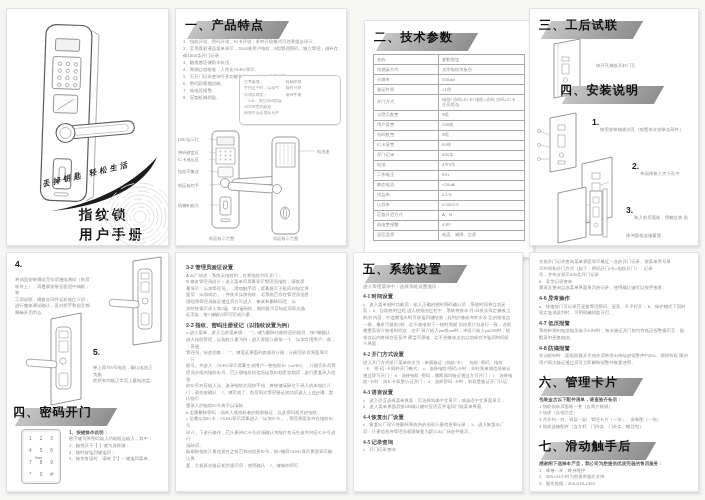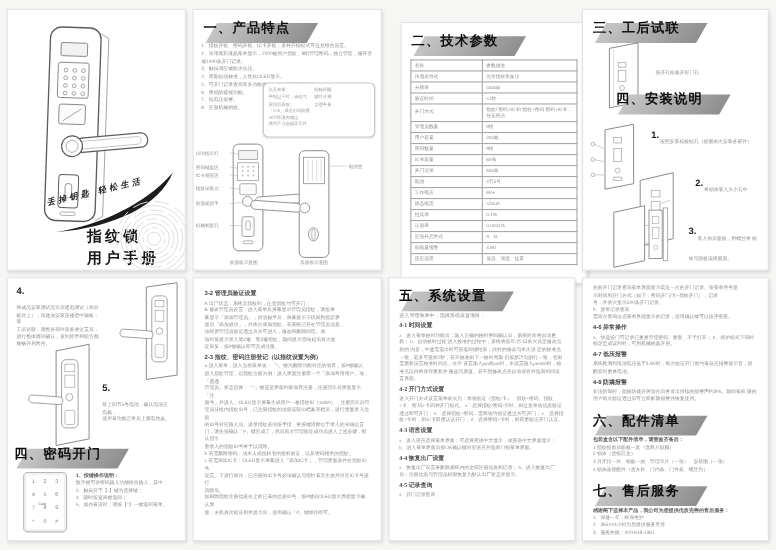--- a/index.html
+++ b/index.html
@@ -517,30 +517,30 @@
         <div>
           <div class="sh">4-7 低压报警</div>
           <div class="t4">系统检测到电池电压低于4.8V时，每次验证开门前均有低压报警提示音，提 醒及时更换电池。</div>
         </div>
 
         <div>
           <div class="sh">4-8 防撬报警</div>
           <div class="t4">非法拆卸时，面板防撬开关动作后将发出持续的报警声约30s。期间有权 限的用户再次验证通过后可立即解除报警并恢复使用。</div>
         </div>
       </div>
-    <div class="hd">六、配件清单</div>
+    <div class="hd">六、管理卡片</div>
     <div class="bdline" style="padding:0 9px;">包装盒含以下配件清单，请查验齐备后：</div>
     <div style="padding:0 9px;">
 
     <div class="t4">1  指纹锁前后面板一套（含两片贴膜）</div>
         <div class="t4">2  锁体（含锁芯盒）</div>
         <div class="t4">3  月牙扣一对、钥匙一副、管理卡片（一张）、安装图（一张）</div>
         <div class="t4">4  锁体连接配件（含方杆、门内条、门外条、螺丝包）</div>
       </div>
-    <div class="hd">七、售后服务</div>
+    <div class="hd">七、滑动触手后</div>
     <div class="bdline" style="padding:0 9px;">感谢阁下选择本产品，我公司为您提供优质完善的售后服务：</div>
     <div style="padding:0 9px;">
 
     <div class="t4">1、保修一年，终身维护</div>
         <div class="t4">2、365×24小时为您提供服务支持</div>
         <div class="t4">3、服务热线：400-618-1361</div>
       </div>
   </div>
 
 </div>

